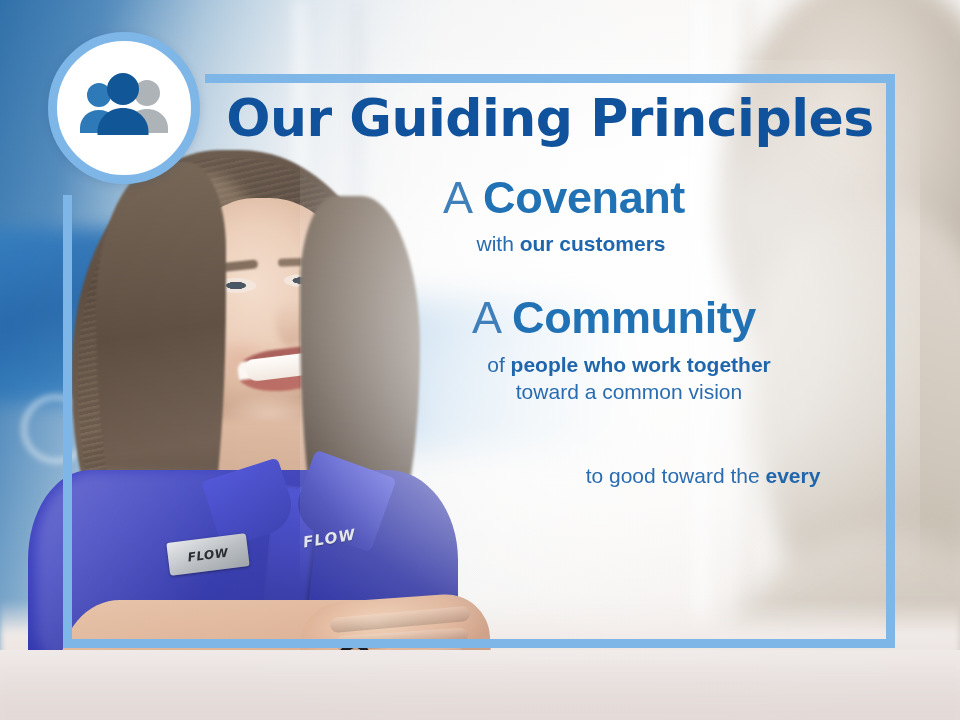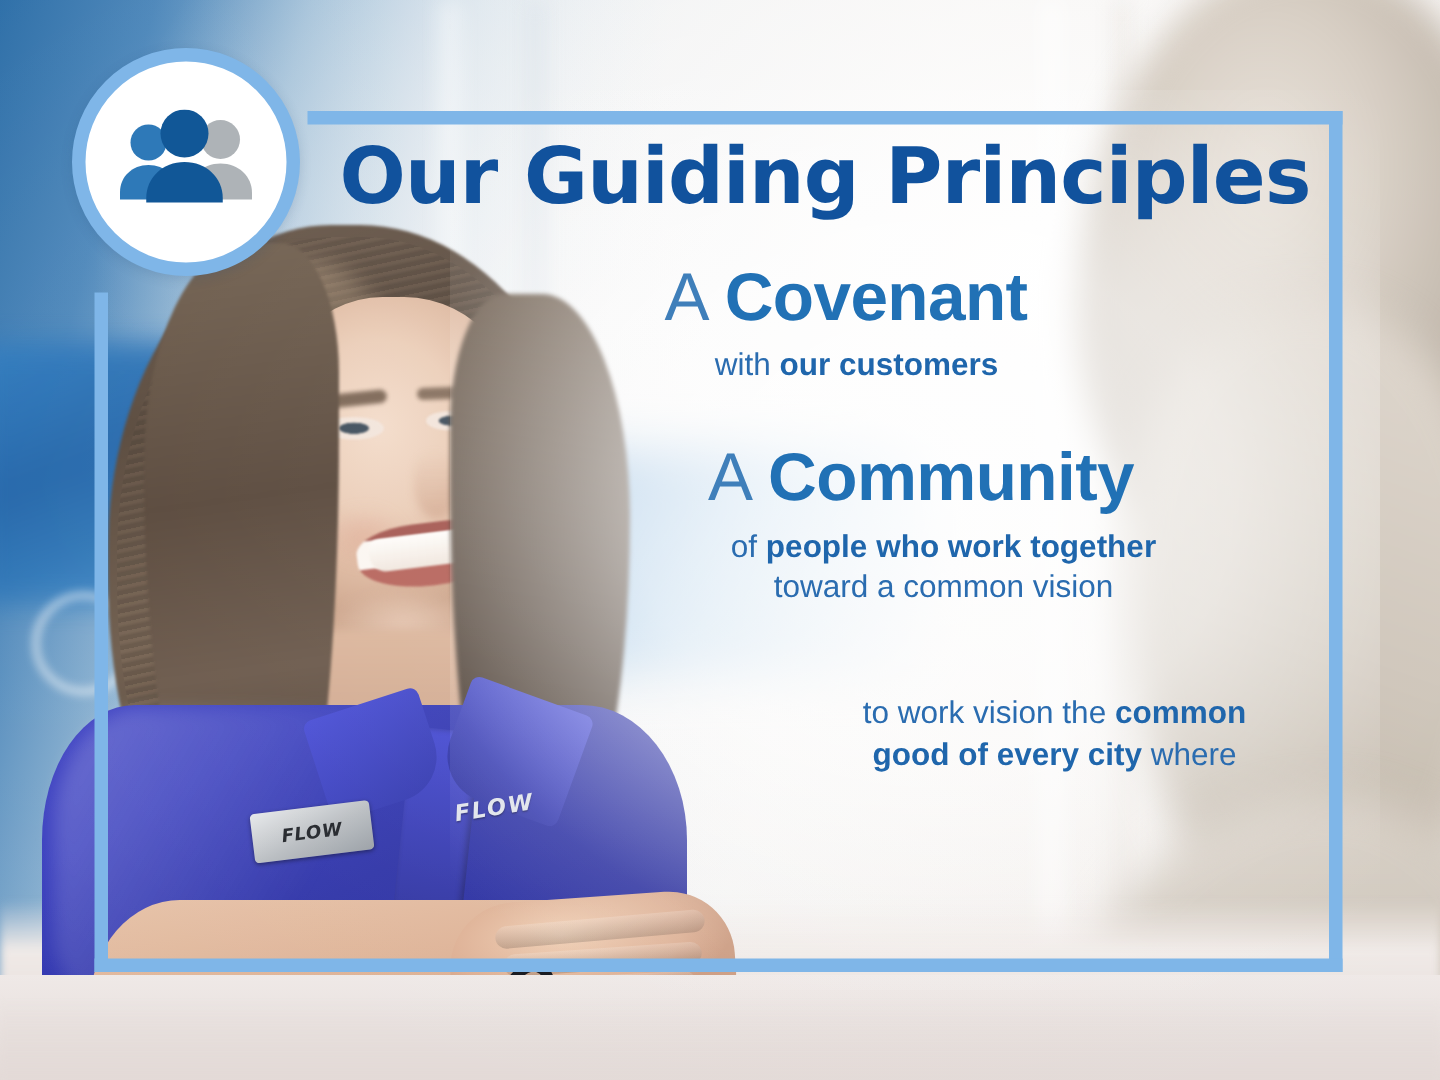--- a/index.html
+++ b/index.html
@@ -385,19 +385,18 @@
         <span class="p-art">A</span>
         <span class="p-word">Covenant</span>
       </div>
       <div class="p-sub">
         <span><span>with </span><b>our customers</b></span>
       </div>
     </div>
 
     <div class="principle" id="principle-2">
       <div class="p-sub">
-        <div><span>to work vision the </span><b>common</b></div>
-        <div><b>good of every city</b><span> where</span></div>
+        <div><span>to good toward the </span><b>every</b></div>
       </div>
     </div>
 
   </div>
 </div>
 
 </body></html>

